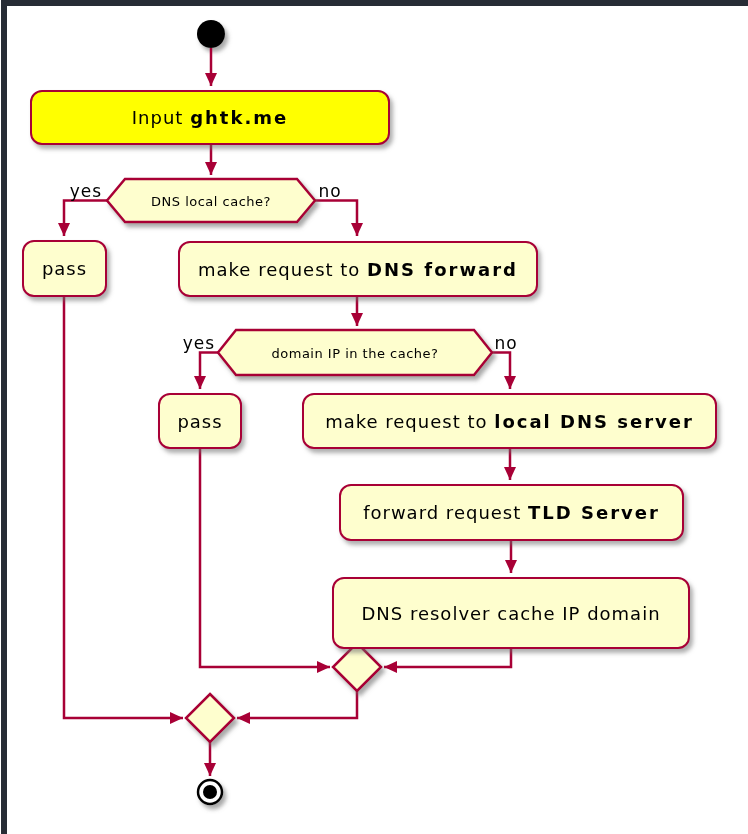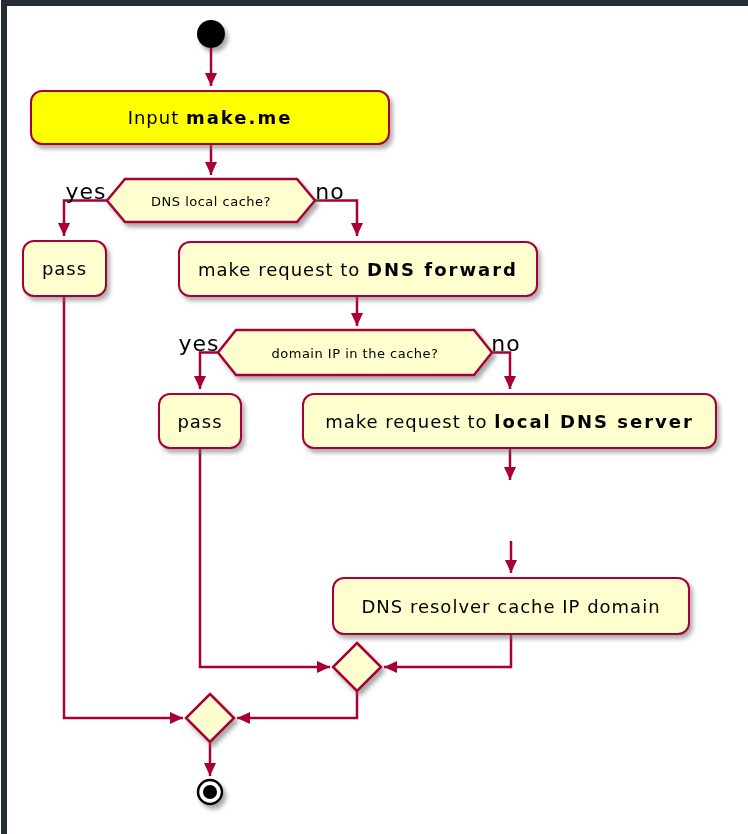--- a/index.html
+++ b/index.html
@@ -20,21 +20,21 @@
   }
   .activity span, .activity b { white-space:pre; }
   .activity b { letter-spacing:2px; }
   .activity.highlight { background:#ffff00; }
   .qtext {
     position:absolute; transform:translate(-50%,-50%);
     font-size:13px; letter-spacing:0.5px; white-space:nowrap;
   }
   .edge-label {
     position:absolute; transform:translate(-50%,-50%);
-    font-size:22px; letter-spacing:1px; white-space:nowrap;
+    font-size:17px; letter-spacing:1px; white-space:nowrap;
   }
 </style>
 </head>
 <body>
 
 <div class="stage">
 
   <div class="frame frame-top"></div>
   <div class="frame frame-left"></div>
 
@@ -74,43 +74,47 @@
     <polygon points="210,694 234,718 210,742 186,718" fill="#fefece" stroke="#a80036" stroke-width="2.5" filter="url(#ds)"></polygon>
 
     <g filter="url(#ds)">
       <circle cx="210" cy="792" r="12" fill="#ffffff" stroke="#000000" stroke-width="2.5"></circle>
       <circle cx="210" cy="792" r="7" fill="#000000"></circle>
     </g>
   </svg>
 
   <div class="activity highlight" style="left:30px;top:90px;width:360px;height:55px">
     <span>Input </span>
-      <b>make.me</b>
+      <b>ghtk.me</b>
   </div>
 
   <div class="activity" style="left:22px;top:240px;width:85px;height:57px">
     <span>pass</span>
   </div>
 
   <div class="activity" style="left:178px;top:241px;width:360px;height:56px">
     <span>make request to </span>
       <b>DNS forward</b>
   </div>
 
   <div class="activity" style="left:158px;top:393px;width:84px;height:56px">
     <span>pass</span>
   </div>
 
   <div class="activity" style="left:302px;top:393px;width:415px;height:56px">
     <span>make request to </span>
       <b>local DNS server</b>
   </div>
 
+  <div class="activity" style="left:339px;top:484px;width:345px;height:57px">
+    <span>forward request </span>
+      <b>TLD Server</b>
+  </div>
 
-  <div class="activity" style="left:332px;top:577px;width:358px;height:58px">
+  <div class="activity" style="left:332px;top:577px;width:358px;height:72px">
     <span>DNS resolver cache IP domain</span>
   </div>
 
   <div class="qtext" style="left:211px;top:201px">DNS local cache?</div>
   <div class="qtext" style="left:355px;top:353px">domain IP in the cache?</div>
 
   <div class="edge-label" style="left:86px;top:191px">yes</div>
   <div class="edge-label" style="left:330px;top:191px">no</div>
   <div class="edge-label" style="left:199px;top:343px">yes</div>
   <div class="edge-label" style="left:506px;top:343px">no</div>

